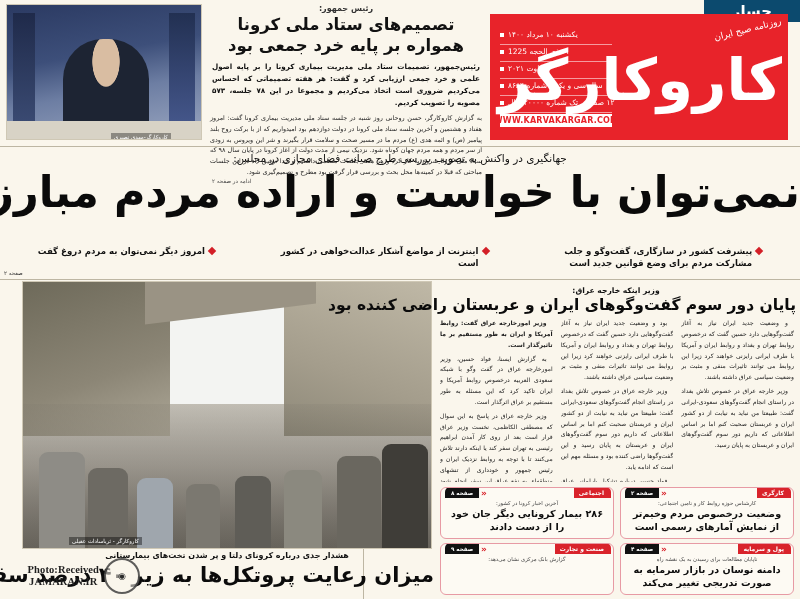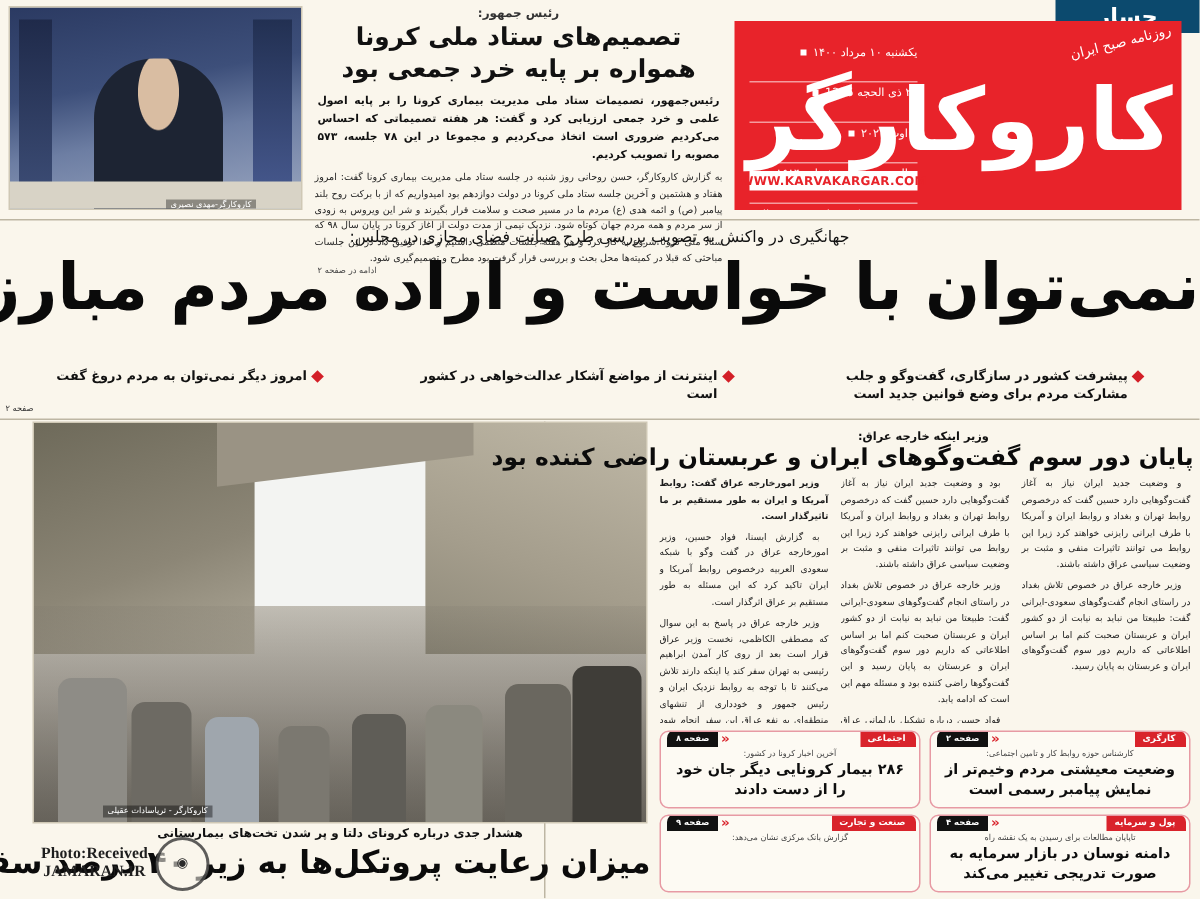--- a/index.html
+++ b/index.html
@@ -51,22 +51,22 @@
   .mh-dates {
     position: absolute; right: 176px; top: 16px;
     width: 112px;
     display: flex; flex-direction: column; gap: 2px;
     align-items: flex-end;
   }
   .mh-date-row {
     display: flex; align-items: center; gap: 4px;
     border-bottom: 1px solid rgba(255,255,255,.55);
     width: 100%;
-    justify-content: flex-start;
-    padding-bottom: 15px;
+    justify-content: flex-end;
+    padding-bottom: 5px;
   }
   .mh-date-row span.txt { color: #fff; font-size: 7.5px; white-space: nowrap; }
   .mh-bullet { width: 4px; height: 4px; background: #fff; flex: 0 0 auto; }
   .mh-url {
     position: absolute; right: 176px; top: 100px;
     width: 112px; height: 13px;
     background: #fff; color: #e8232a;
     font-size: 8px; font-weight: bold;
     display: flex; align-items: center; justify-content: center;
     letter-spacing: .2px;
@@ -446,21 +446,21 @@
     </div>
   </div>
 
   <div class="boxes">
 
     <div class="nbox">
       <span class="nb-tag">کارگری</span>
       <span class="nb-page">صفحه ۲</span>
       <span class="nb-chev">«</span>
       <div class="nb-kicker">کارشناس حوزه روابط کار و تامین اجتماعی:</div>
-      <div class="nb-title">وضعیت معیشتی مردم وخیم‌تر از نمایش پیامبر رسمی است</div>
+      <div class="nb-title">وضعیت درخصوص مردم وخیم‌تر از نمایش آمارهای رسمی است</div>
     </div>
 
     <div class="nbox">
       <span class="nb-tag">اجتماعی</span>
       <span class="nb-page">صفحه ۸</span>
       <span class="nb-chev">«</span>
       <div class="nb-kicker">آخرین اخبار کرونا در کشور:</div>
       <div class="nb-title">۲۸۶ بیمار کرونایی دیگر جان خود را از دست دادند</div>
     </div>
 

